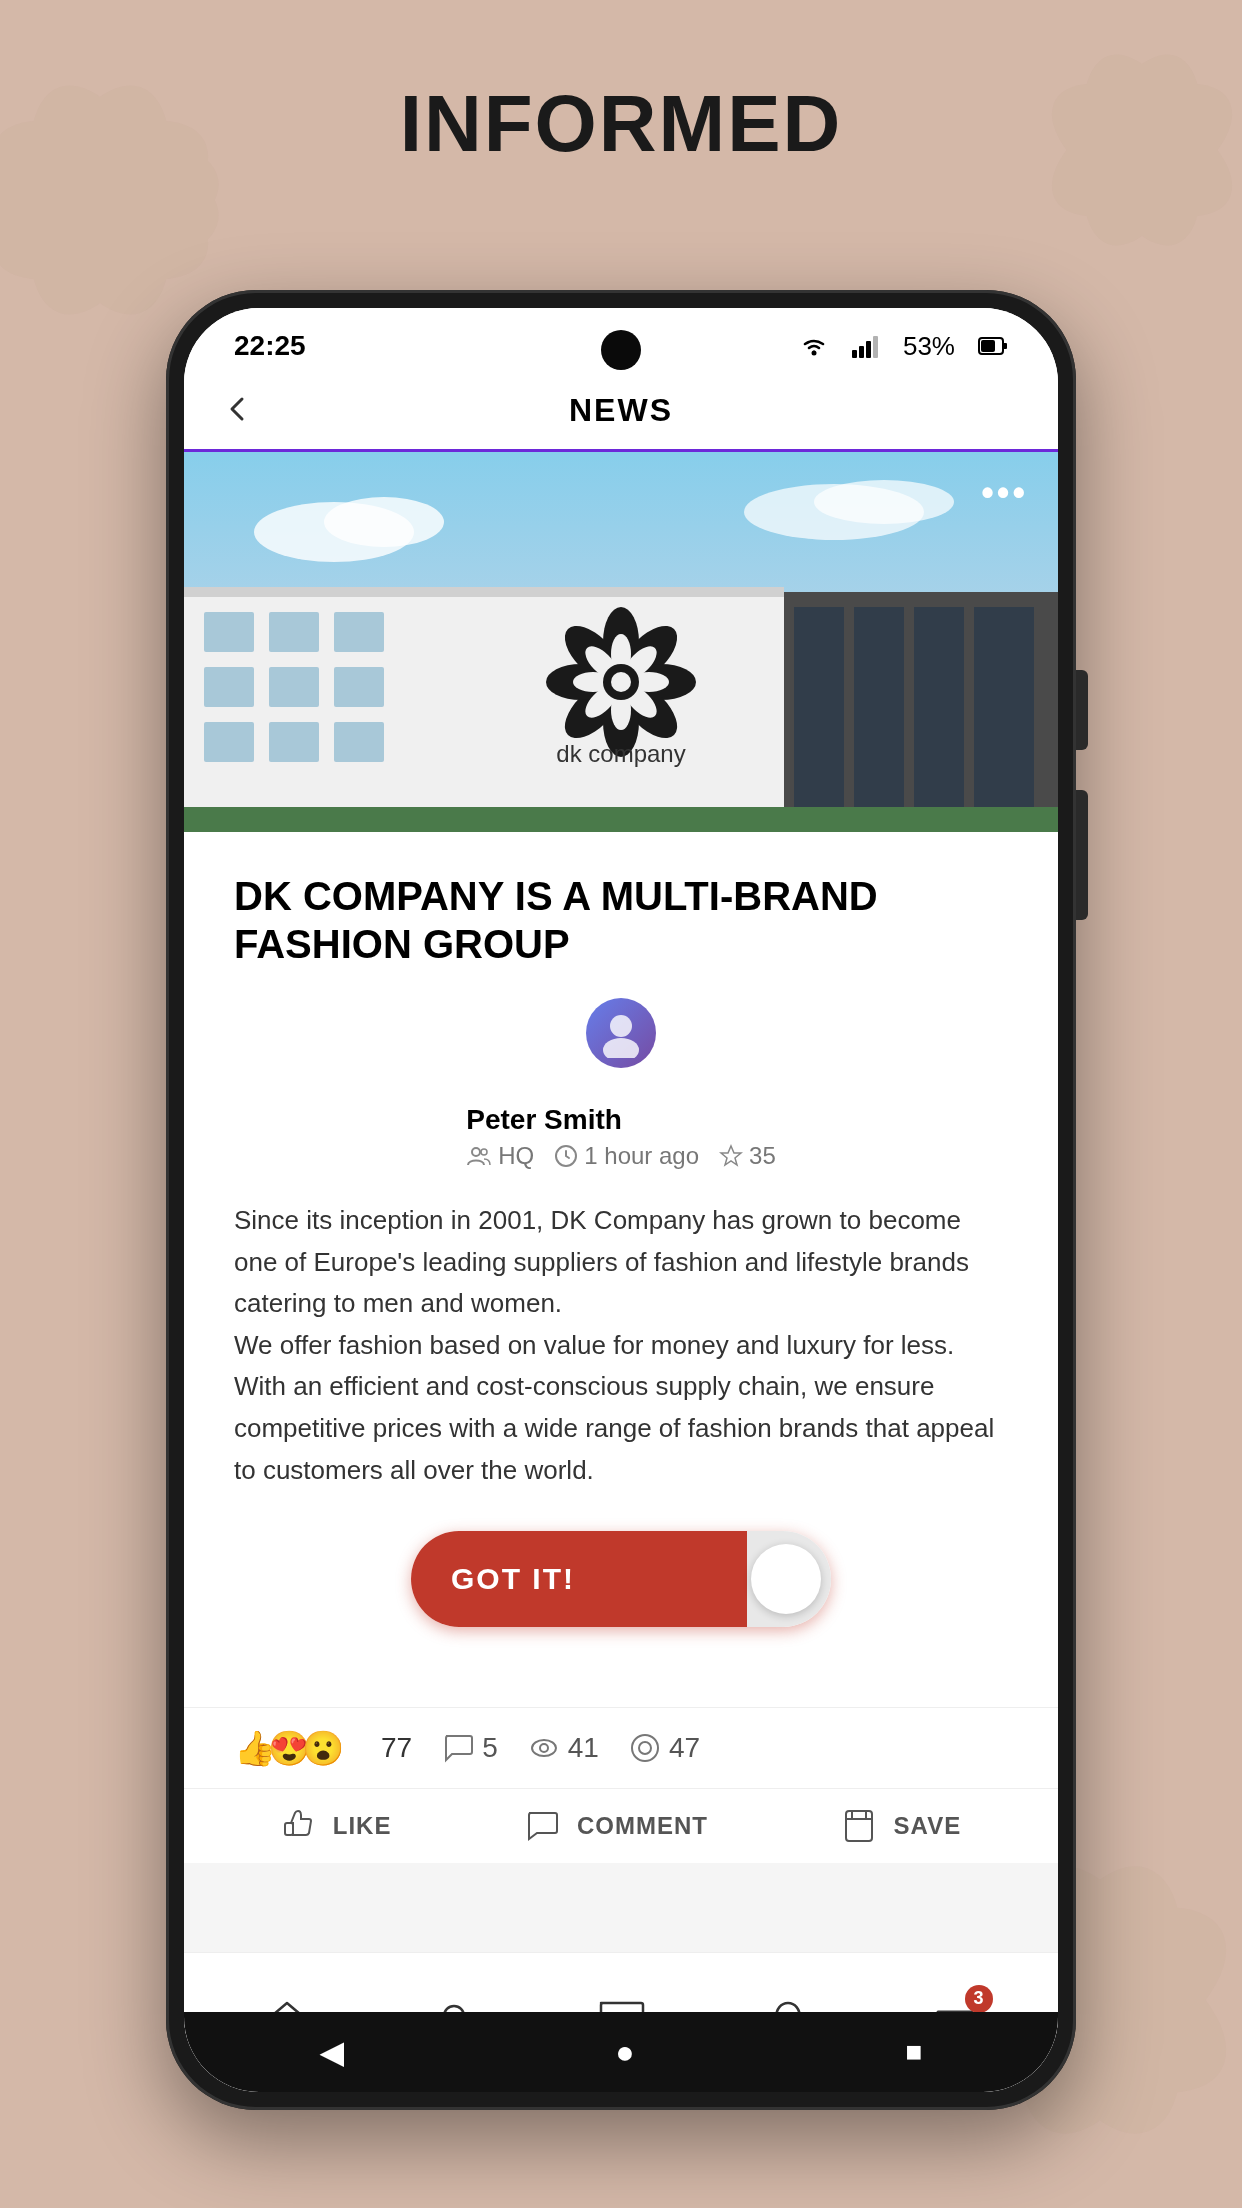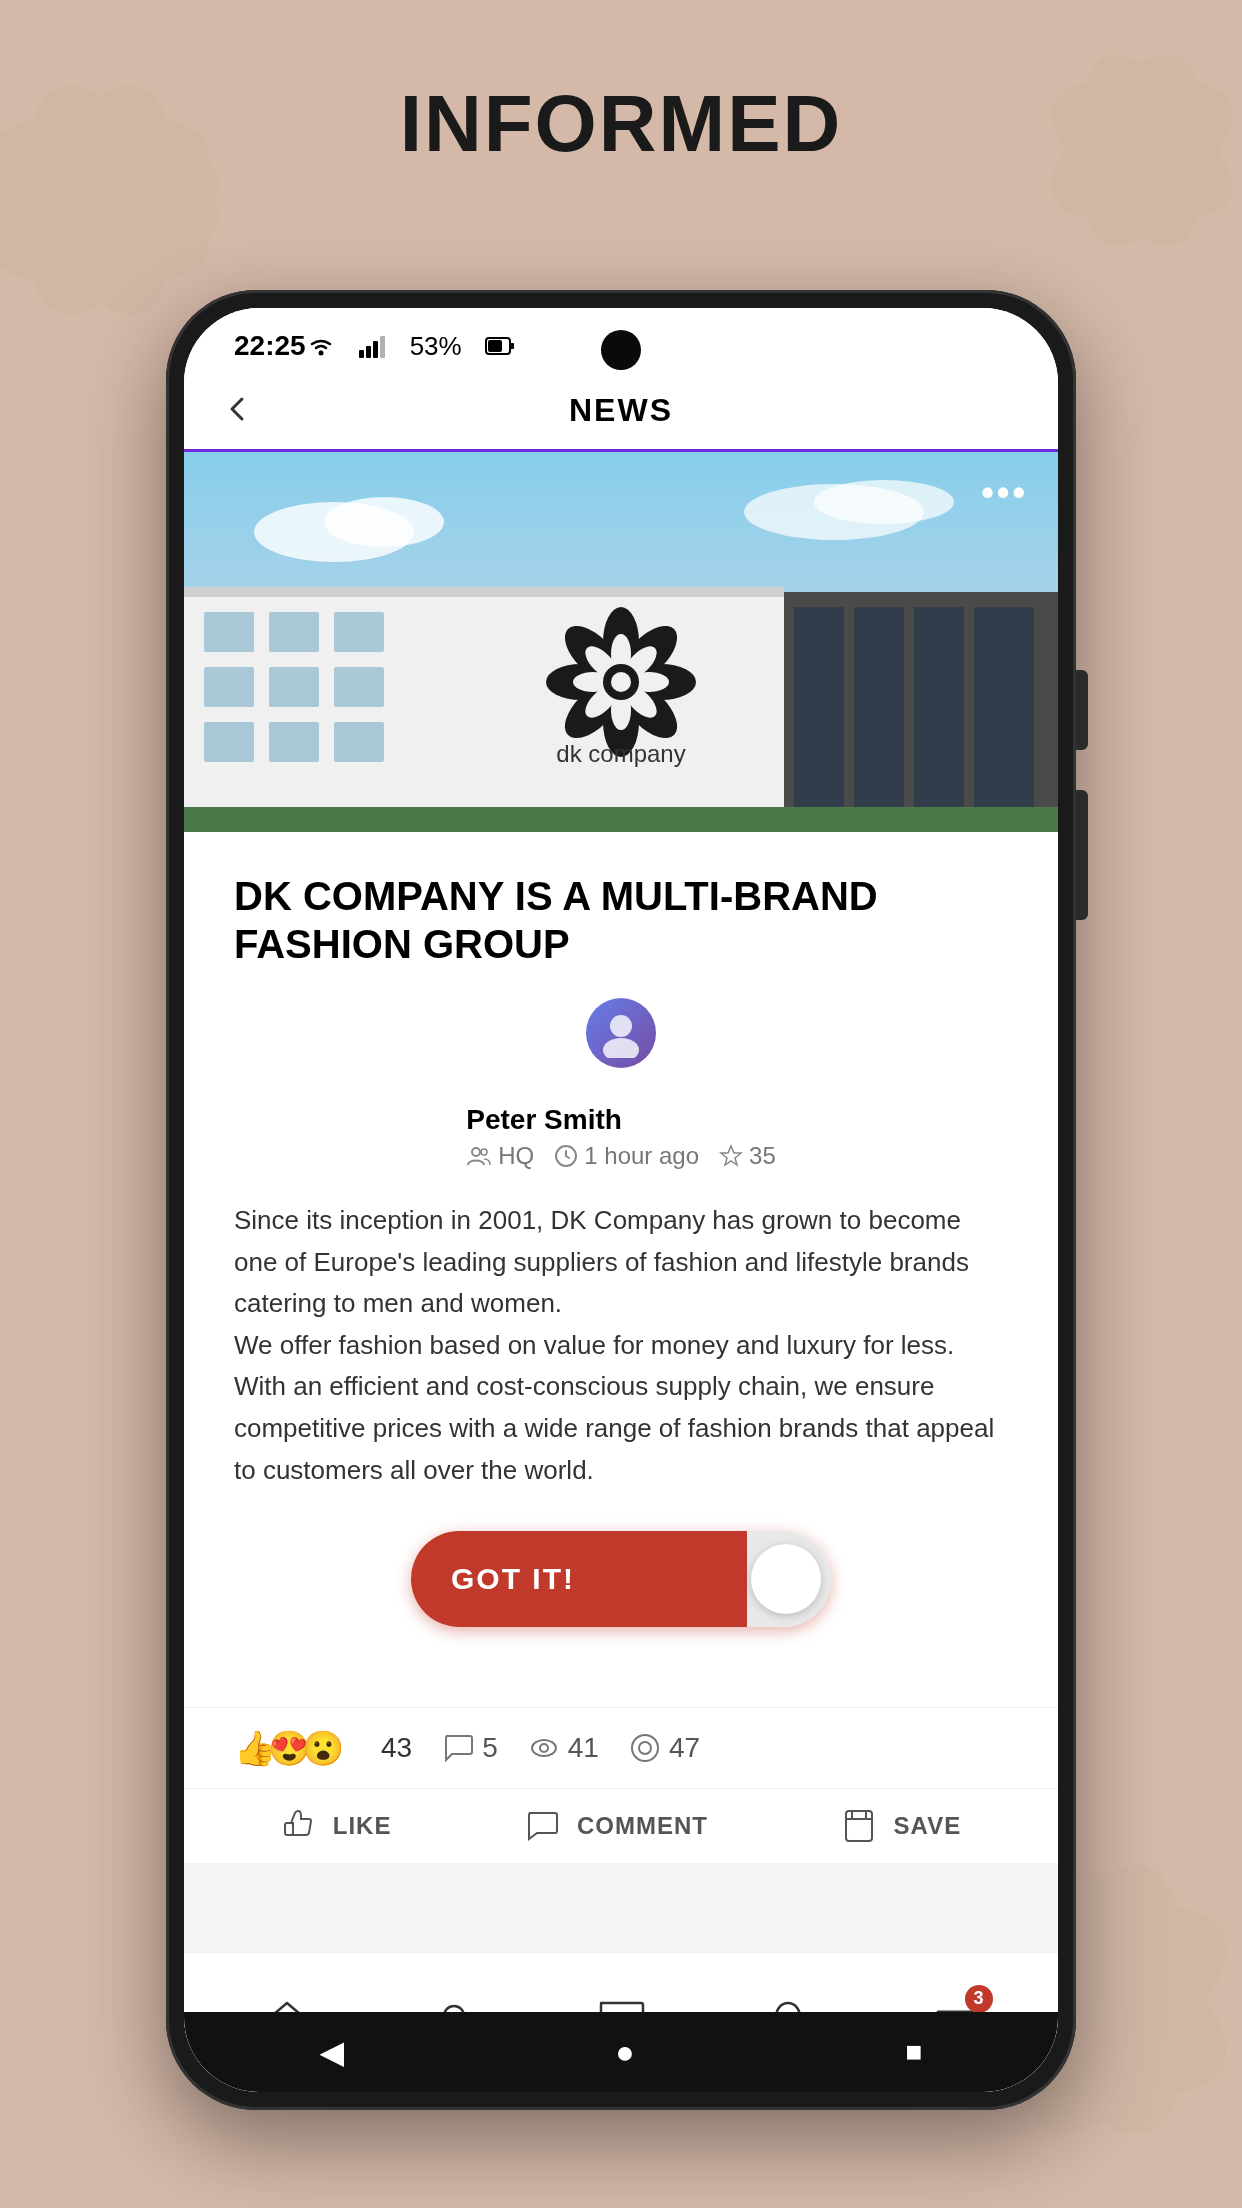--- a/index.html
+++ b/index.html
@@ -89,21 +89,21 @@
       bottom: 18px;
       background: #ffffff;
       border-radius: 75px;
       overflow: hidden;
     }
 
     
     .status-bar {
       display: flex;
       align-items: center;
-      justify-content: flex-start;
+      justify-content: space-between;
       padding: 22px 50px 10px 50px;
       background: #fff;
       position: relative;
       z-index: 10;
     }
 
     .status-time {
       font-size: 28px;
       font-weight: 600;
       color: #000;
@@ -627,21 +627,21 @@
           </div>
         </div>
       </div>
 
       <div class="reactions-row">
         <div class="reaction-emojis">
           <span class="emoji">👍</span>
           <span class="emoji">😍</span>
           <span class="emoji">😮</span>
         </div>
-        <span class="reaction-count">43</span>
+        <span class="reaction-count">77</span>
 
         <div class="reaction-item">
           <svg viewBox="0 0 32 32" fill="none">
             <path d="M4 4 H28 Q30 4 30 6 V20 Q30 22 28 22 H10 L4 28 V6 Q4 4 6 4 Z" stroke="#777" stroke-width="2" fill="none"></path>
           </svg>
           <span>5</span>
         </div>
 
         <div class="reaction-item">
           <svg viewBox="0 0 32 32" fill="none">

